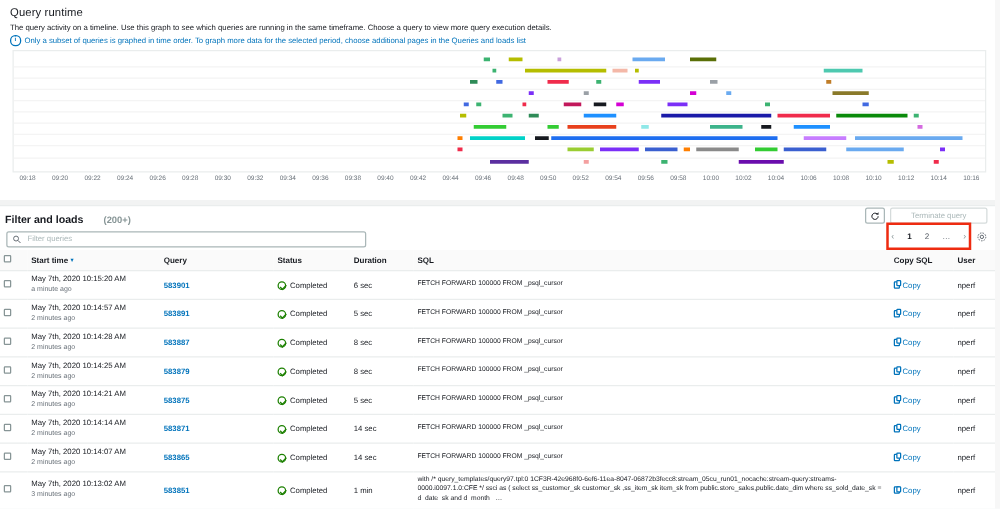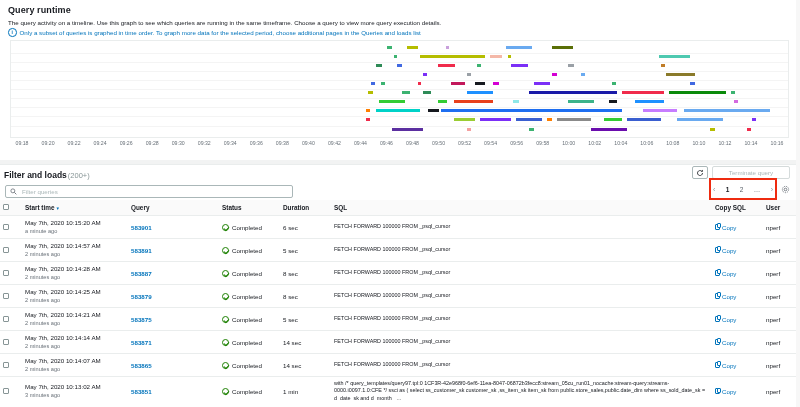--- a/index.html
+++ b/index.html
@@ -12,21 +12,21 @@
   }
   .panel{background:#ffffff;}
 
   
   #runtime-card{
     position:absolute;left:0;top:0;width:800px;height:160px;
     background:#ffffff;
   }
   #runtime-title{
     position:absolute;left:8px;top:5px;
-    font-size:9px;font-weight:bold;color:#16191f;letter-spacing:.1px;
+    font-size:9px;font-weight:normal;color:#16191f;letter-spacing:.1px;
   }
   #runtime-desc{
     position:absolute;left:8px;top:18px;width:780px;
     font-size:6.2px;color:#16191f;line-height:9px;
   }
   #runtime-note{
     position:absolute;left:8px;top:28px;width:780px;
     font-size:6.2px;color:#0073bb;line-height:9px;
     display:flex;align-items:center;gap:3px;
   }
@@ -56,21 +56,21 @@
 
   
   #queries-card{
     position:absolute;left:0;top:164px;width:800px;height:243px;
     background:#ffffff;border-top:1px solid #eaeded;
   }
   #ql-title{
     position:absolute;left:4px;top:5px;font-size:8.5px;font-weight:bold;color:#16191f;
   }
   #ql-count{
-    font-size:7.5px;font-weight:normal;color:#879596;margin-left:1px;
+    font-size:7.5px;font-weight:bold;color:#879596;margin-left:16px;
   }
   #filter-box{
     position:absolute;left:5px;top:20px;width:288px;height:13px;
     border:1px solid #aab7b8;border-radius:2px;box-sizing:border-box;
     background:#fff;display:flex;align-items:center;padding:0 4px;gap:3px;
   }
   #filter-input{
     border:none;outline:none;background:transparent;flex:1;
     font-family:"Liberation Sans",sans-serif;font-size:6.2px;color:#16191f;
   }

